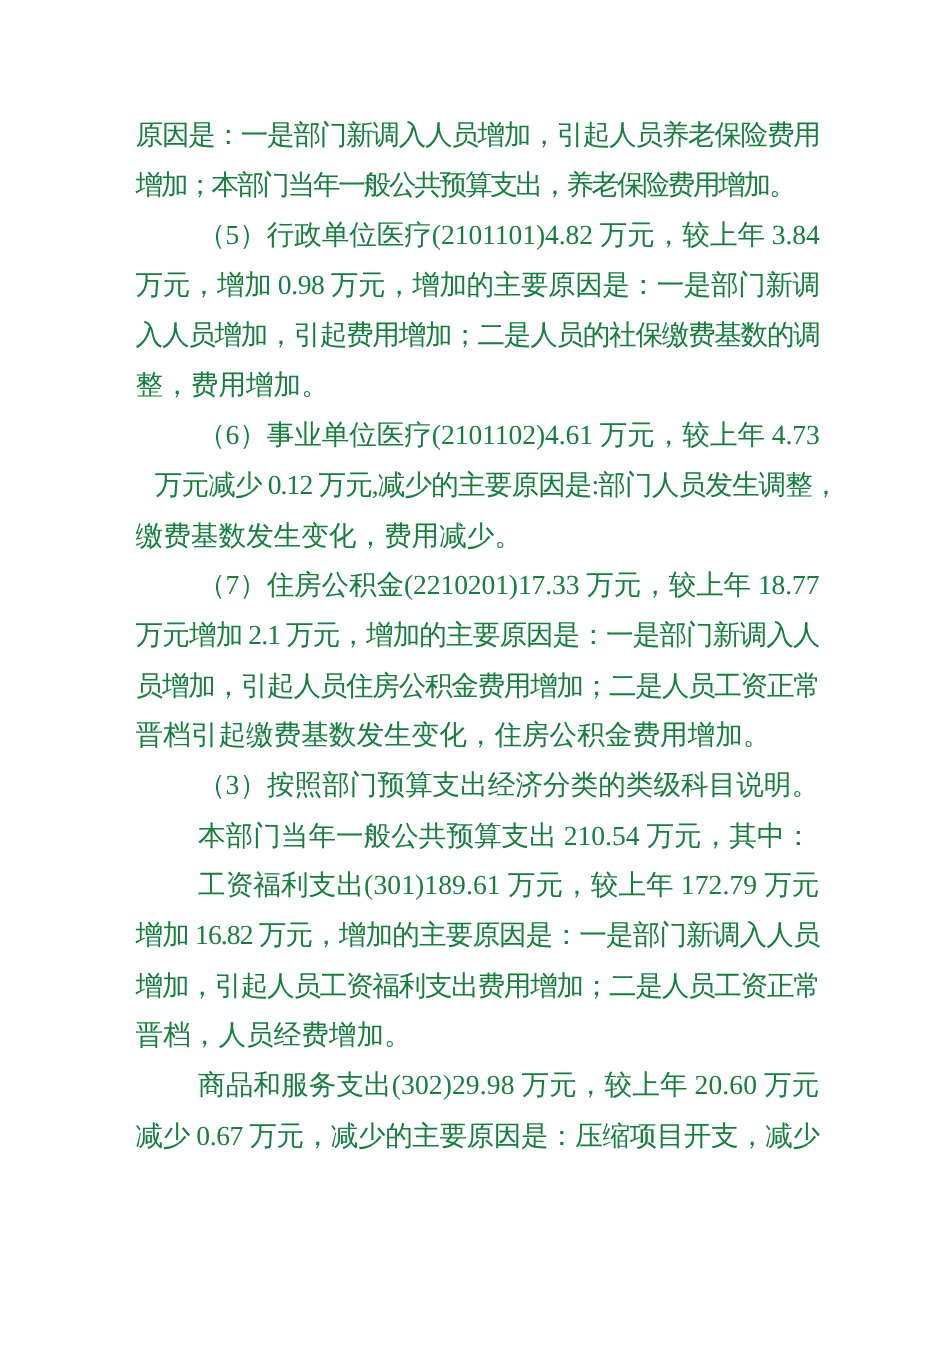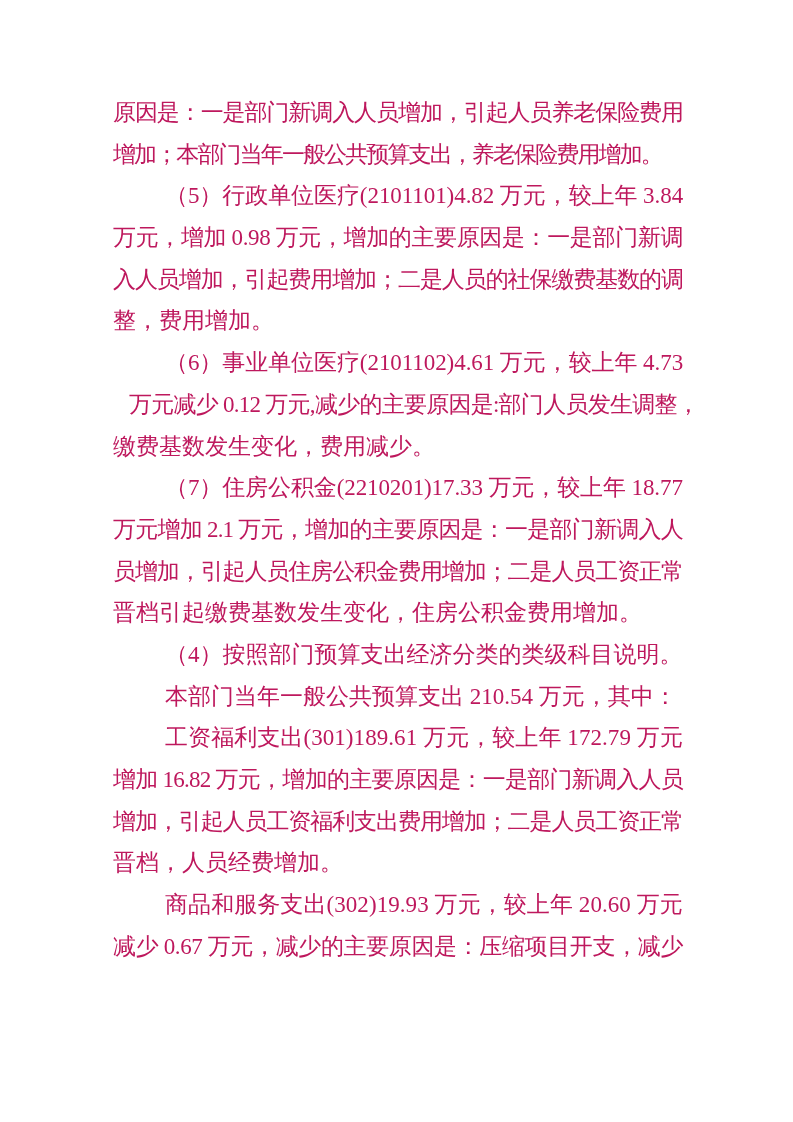--- a/index.html
+++ b/index.html
@@ -18,21 +18,21 @@
   .text-block {
     position: absolute;
     left: 113px;
     top: 92px;
     width: 570px;
   }
   .line {
     height: 41.7px;
     line-height: 41.7px;
     font-size: 23px;
-    color: #be185d;
+    color: #15803d;
     white-space: pre;
     overflow: visible;
   }
   .line.indent {
     padding-left: 52px;
   }
 </style>
 </head>
 <body>
 
@@ -44,22 +44,22 @@
       <div class="line justify" style="letter-spacing: -0.37px;">万元，增加 0.98 万元，增加的主要原因是：一是部门新调</div>
       <div class="line justify" style="letter-spacing: -1.08px;">入人员增加，引起费用增加；二是人员的社保缴费基数的调</div>
       <div class="line">整，费用增加。</div>
       <div class="line indent justify" style="letter-spacing: -0.07px;">（6）事业单位医疗(2101102)4.61 万元，较上年 4.73</div>
       <div class="line justify" style="letter-spacing: -0.74px; margin-left: 16px;">万元减少 0.12 万元,减少的主要原因是:部门人员发生调整，</div>
       <div class="line">缴费基数发生变化，费用减少。</div>
       <div class="line indent justify" style="letter-spacing: -0.1px;">（7）住房公积金(2210201)17.33 万元，较上年 18.77</div>
       <div class="line justify" style="letter-spacing: -0.77px;">万元增加 2.1 万元，增加的主要原因是：一是部门新调入人</div>
       <div class="line justify" style="letter-spacing: -1.08px;">员增加，引起人员住房公积金费用增加；二是人员工资正常</div>
       <div class="line">晋档引起缴费基数发生变化，住房公积金费用增加。</div>
-      <div class="line indent">（4）按照部门预算支出经济分类的类级科目说明。</div>
+      <div class="line indent">（3）按照部门预算支出经济分类的类级科目说明。</div>
       <div class="line indent">本部门当年一般公共预算支出 210.54 万元，其中：</div>
       <div class="line indent justify" style="letter-spacing: 0.07px;">工资福利支出(301)189.61 万元，较上年 172.79 万元</div>
       <div class="line justify" style="letter-spacing: -0.74px; text-align: center;">增加 16.82 万元，增加的主要原因是：一是部门新调入人员</div>
       <div class="line justify" style="letter-spacing: -1.08px;">增加，引起人员工资福利支出费用增加；二是人员工资正常</div>
       <div class="line">晋档，人员经费增加。</div>
-      <div class="line indent justify" style="letter-spacing: 0.07px;">商品和服务支出(302)19.93 万元，较上年 20.60 万元</div>
+      <div class="line indent justify" style="letter-spacing: 0.07px;">商品和服务支出(302)29.98 万元，较上年 20.60 万元</div>
       <div class="line justify" style="letter-spacing: -0.37px;">减少 0.67 万元，减少的主要原因是：压缩项目开支，减少</div>
     </div>
 </div>
 
 </body></html>

